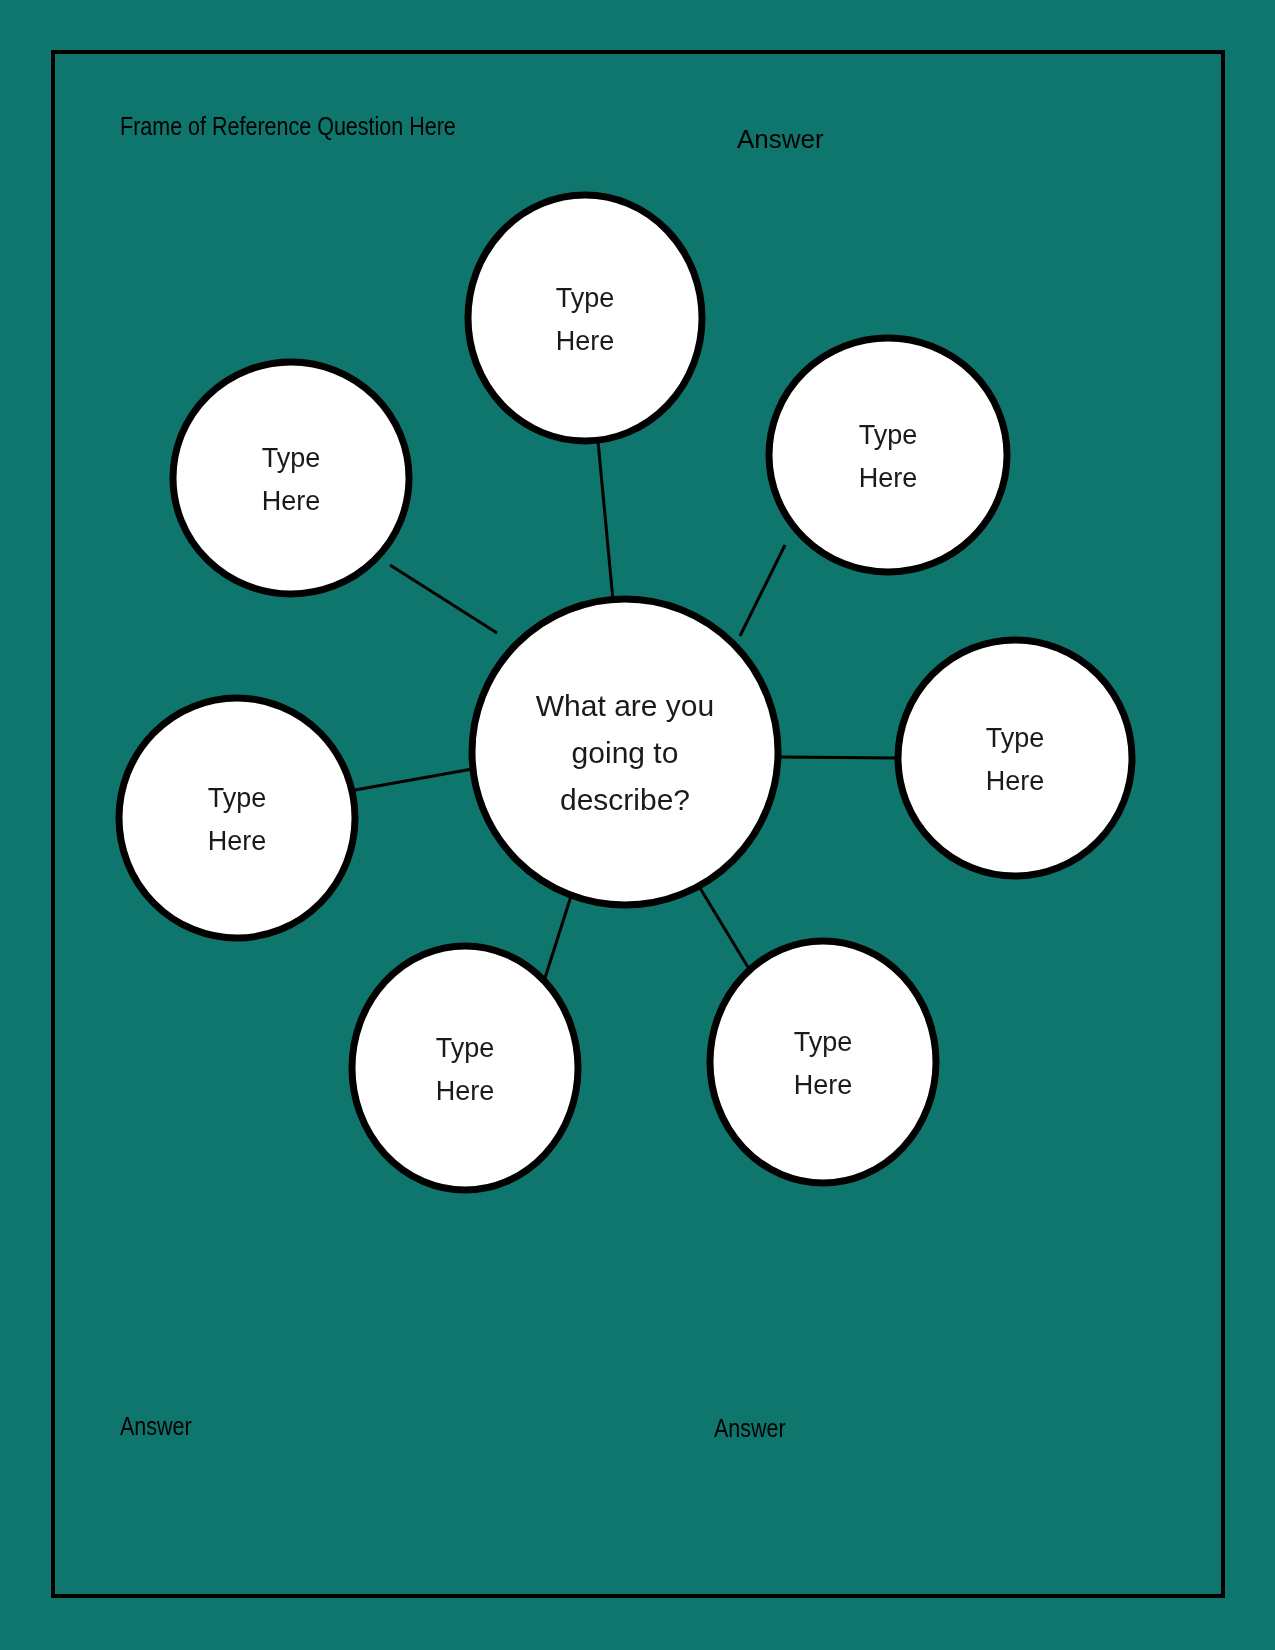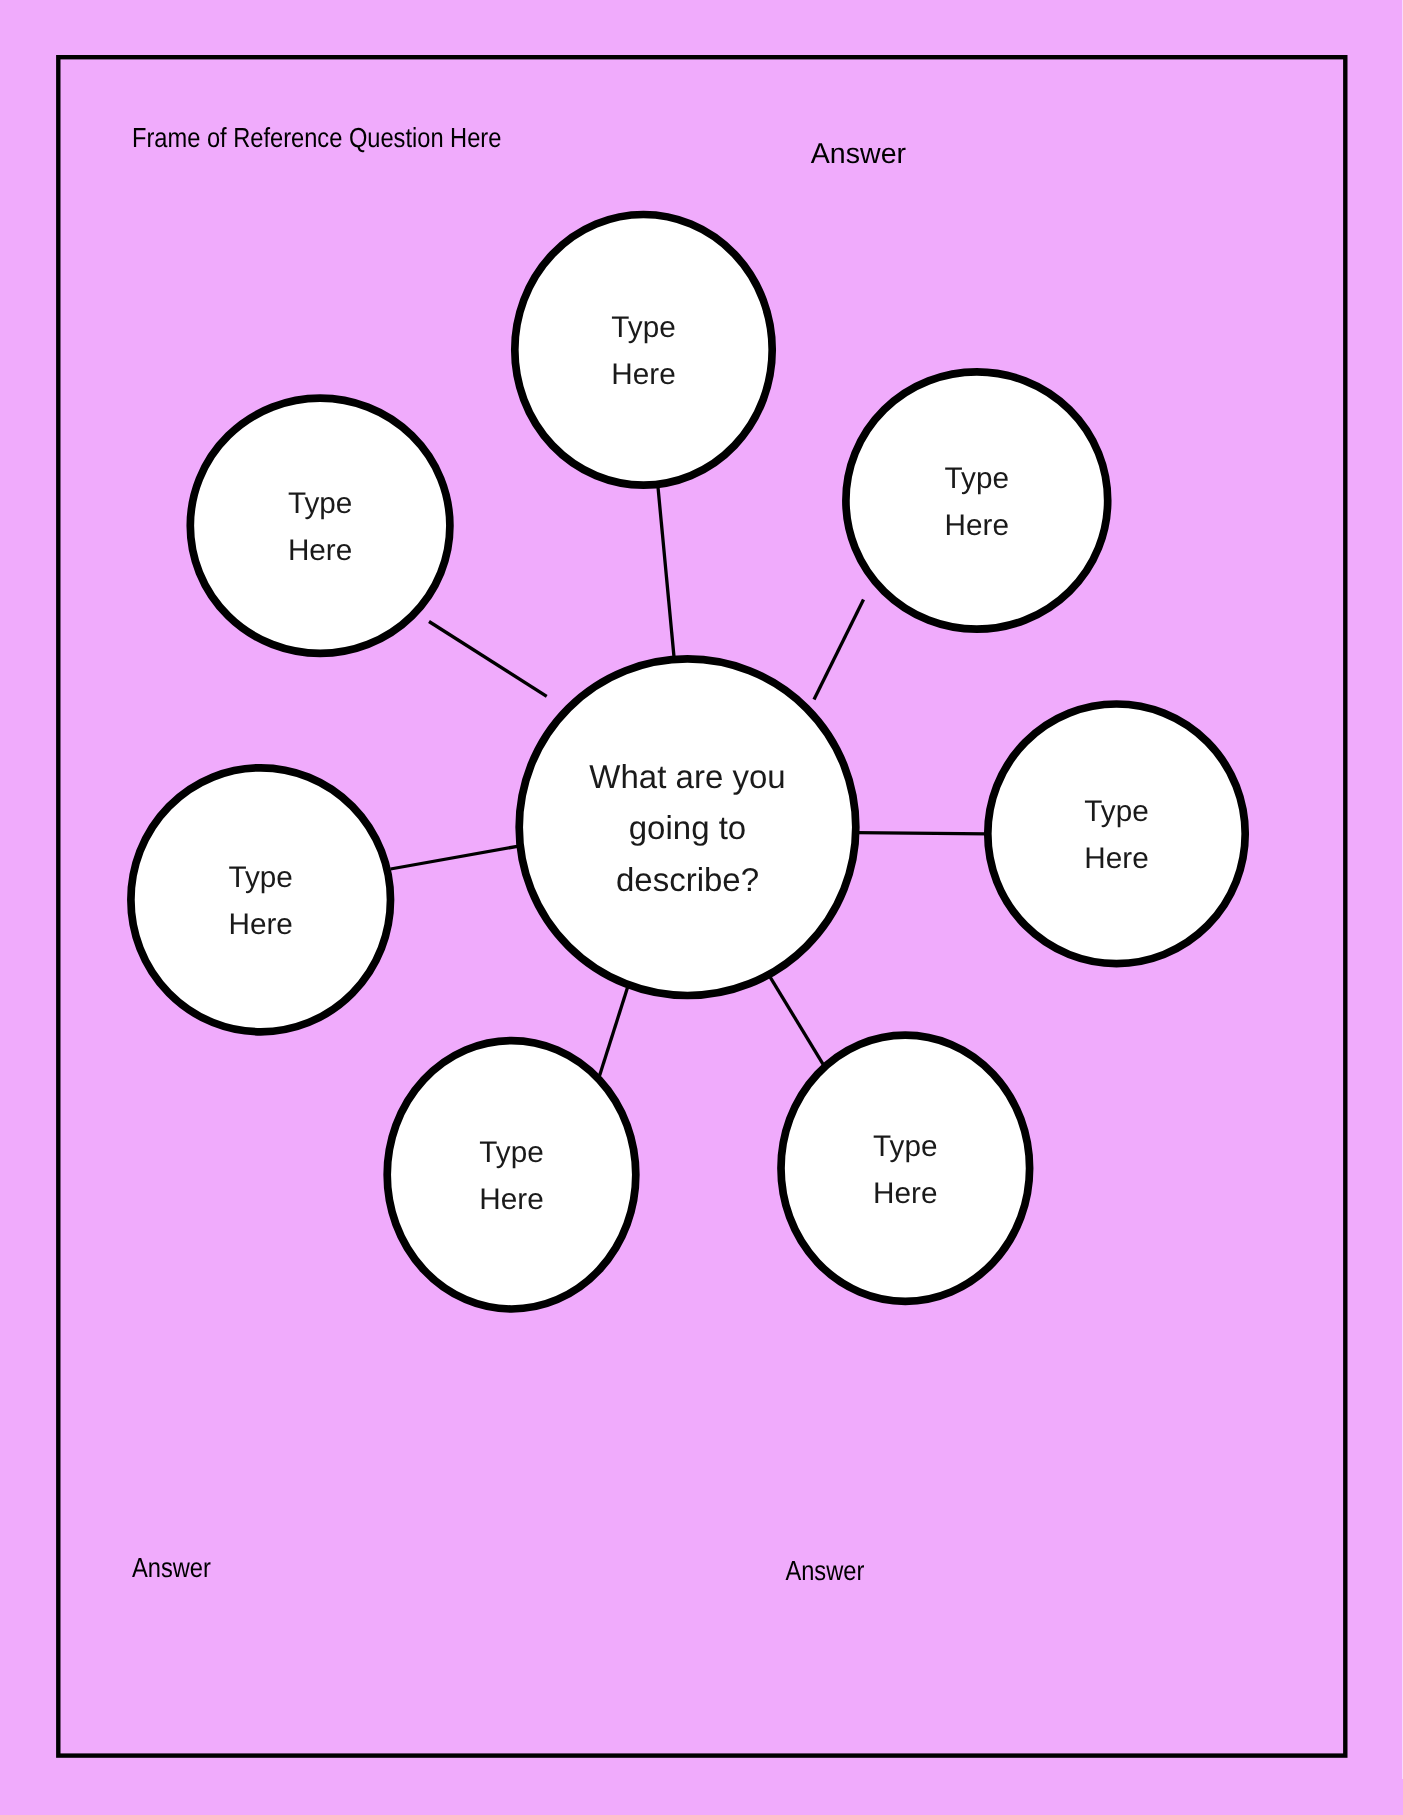--- a/index.html
+++ b/index.html
@@ -9,21 +9,21 @@
     background: #ffffff;
   }
   body {
     font-family: "Liberation Sans", sans-serif;
     -webkit-font-smoothing: antialiased;
   }
   #page {
     position: relative;
     width: 1275px;
     height: 1650px;
-    background: #f0abfc;
+    background: #0f766e;
     overflow: hidden;
   }
   
   #page-border {
     position: absolute;
     left: 51px;
     top: 50px;
     width: 1174px;
     height: 1548px;
     border: 4px solid #000000;

